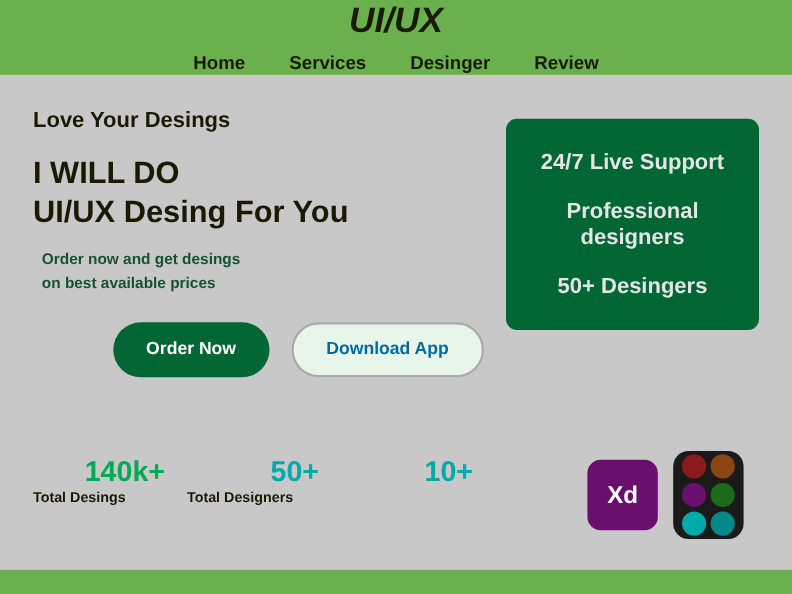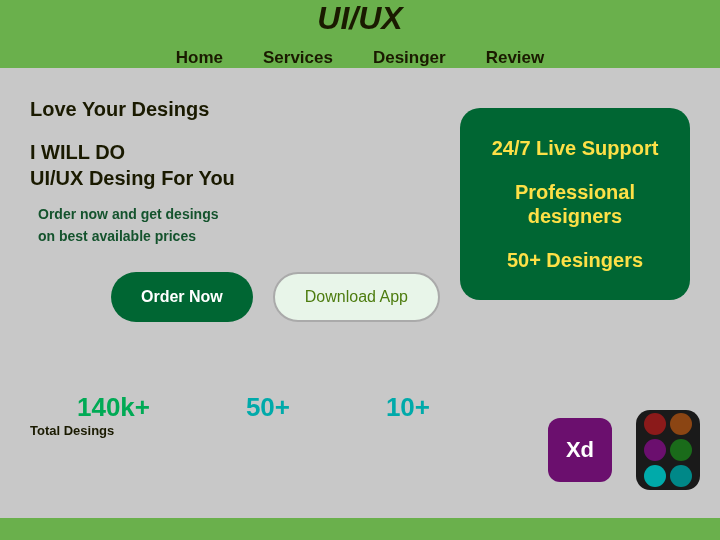--- a/index.html
+++ b/index.html
@@ -55,21 +55,21 @@
     #left {
       flex: 1;
     }
     #headline {
       font-size: 20px;
       font-weight: 900;
       color: #1a1a00;
       margin-bottom: 18px;
     }
     #subheadline {
-      font-size: 20px;
+      font-size: 28px;
       font-weight: 900;
       color: #1a1a00;
       line-height: 1.3;
       margin-bottom: 12px;
     }
     #description {
       font-size: 14px;
       color: #14532d;
       font-weight: 700;
       line-height: 1.6;
@@ -87,39 +87,39 @@
       color: white;
       border: none;
       border-radius: 30px;
       padding: 14px 30px;
       font-size: 16px;
       font-weight: 700;
       cursor: pointer;
     }
     .btn-download {
       background-color: #e8f5e9;
-      color: #4d7c0f;
+      color: #0369a1;
       border: 2px solid #aaa;
       border-radius: 30px;
       padding: 14px 30px;
       font-size: 16px;
-      font-weight: 400;
+      font-weight: 700;
       cursor: pointer;
     }
 
     
     #right {
       width: 230px;
       margin-top: 10px;
     }
     #green-card {
       background-color: #006633;
-      border-radius: 20px;
+      border-radius: 10px;
       padding: 28px 20px;
-      color: #fde047;
+      color: #e5e5e5;
       text-align: center;
     }
     .card-item {
       font-size: 20px;
       font-weight: 800;
       margin-bottom: 20px;
       line-height: 1.2;
     }
     .card-item:last-child {
       margin-bottom: 0;
@@ -148,24 +148,24 @@
     }
     .stat-label {
       font-size: 13px;
       font-weight: 700;
       color: #1a1a00;
     }
 
     
     #icons-area {
       position: absolute;
-      right: 20px;
+      right: 44px;
       bottom: 50px;
       display: flex;
-      gap: 24px;
+      gap: 14px;
       align-items: center;
     }
 
     
     .xd-icon {
       width: 64px;
       height: 64px;
       background-color: #6b0f6e;
       border-radius: 12px;
       display: flex;
@@ -248,20 +248,21 @@
   </div>
 </div>
 
 <div id="stats">
   <div class="stat-block">
     <div class="stat-number">140k+</div>
     <div class="stat-label">Total Desings</div>
   </div>
   <div class="stat-block">
     <div class="stat-number teal">50+</div>
+    <div class="stat-label">Total Designers</div>
   </div>
   <div class="stat-block">
     <div class="stat-number teal">10+</div>
   </div>
 </div>
 
 <div id="icons-area">
   <div class="xd-icon">
     <span>Xd</span>
   </div>

